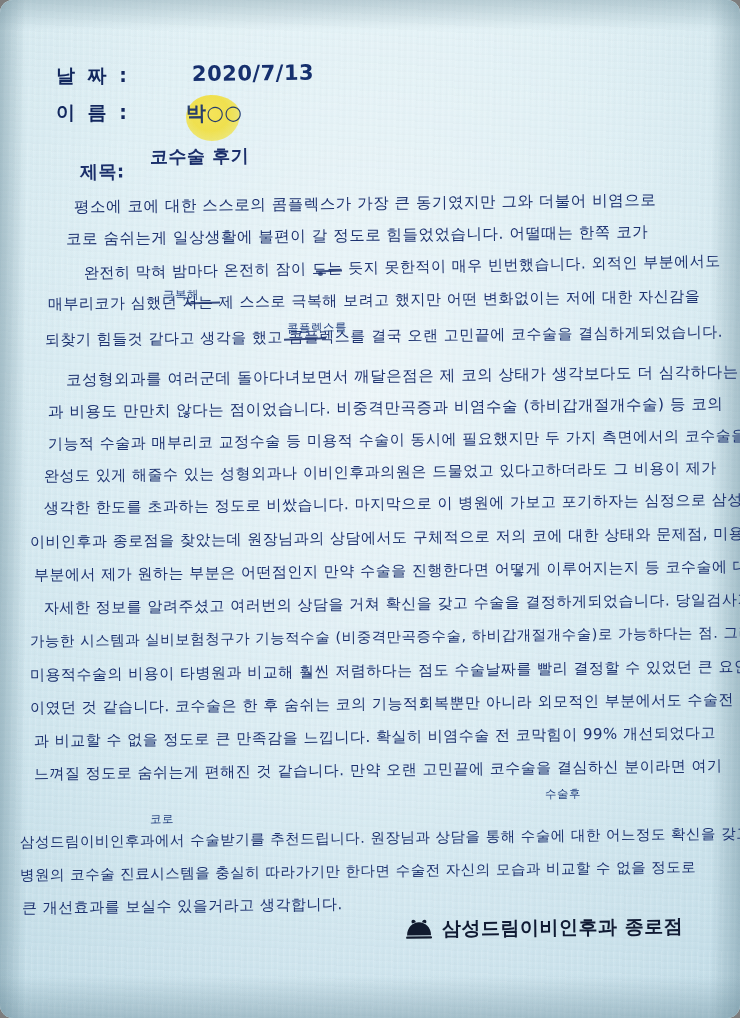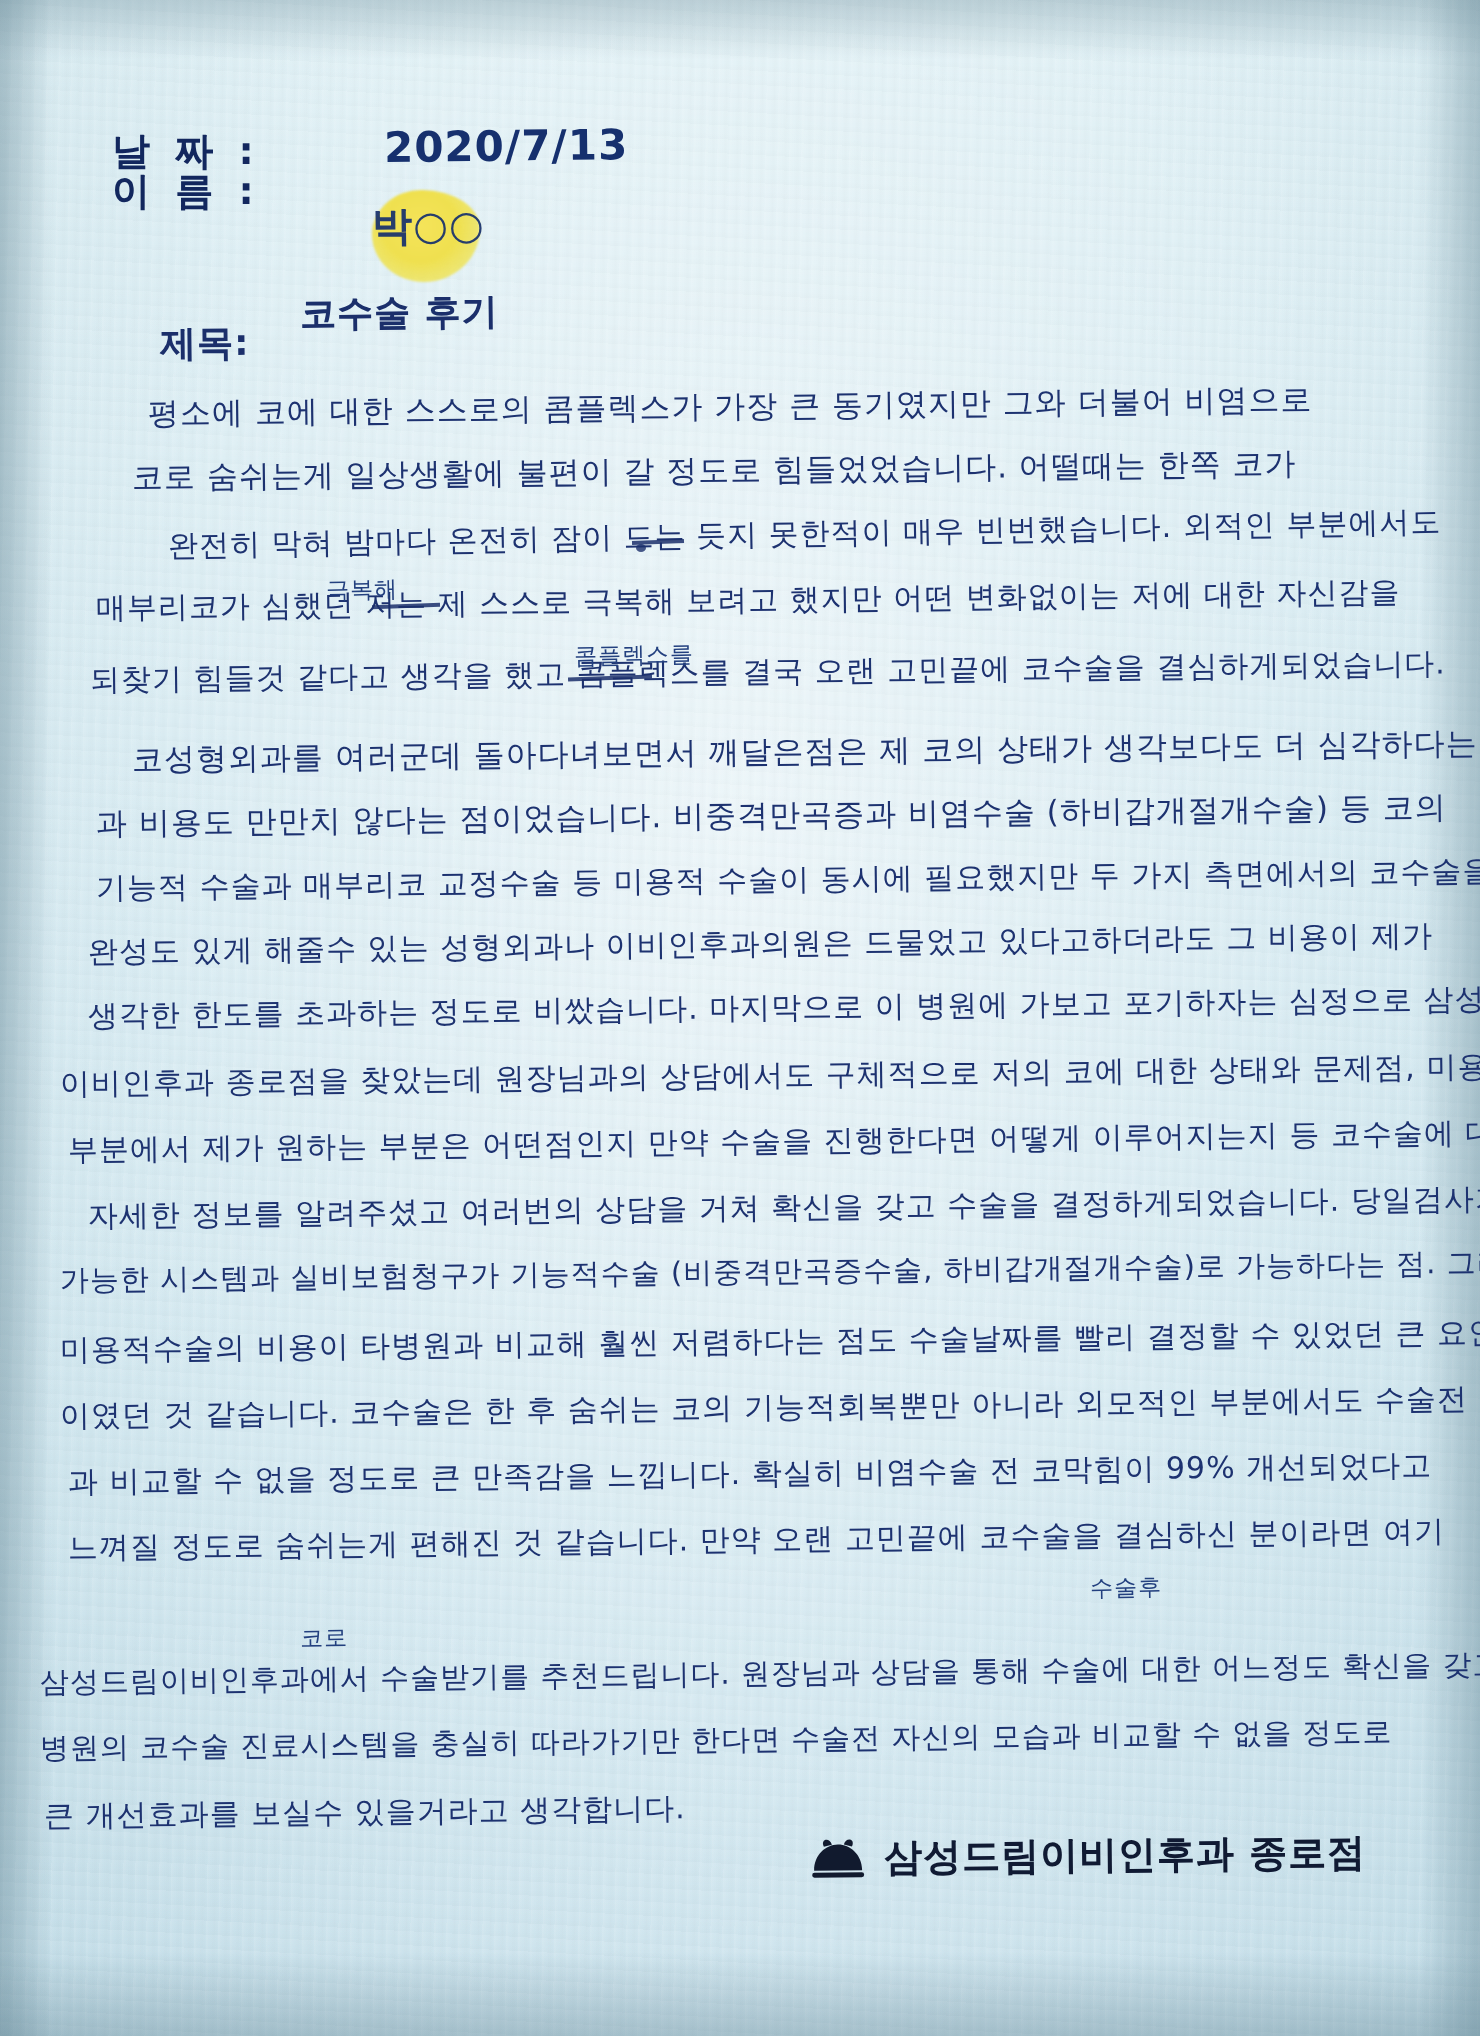--- a/index.html
+++ b/index.html
@@ -9,20 +9,21 @@
   }
   body {
     font-family: "DejaVu Sans", sans-serif;
   }
   .page {
     position: relative;
     width: 740px;
     height: 1018px;
     overflow: hidden;
     background: #d9ecf2;
+    border-radius: 13px;
   }
   
   .paper {
     position: absolute;
     left: 0; top: 0;
     width: 740px;
     height: 1018px;
     background:
       radial-gradient(ellipse at 50% 40%, rgba(255,255,255,0.55) 0%, rgba(255,255,255,0.10) 55%, rgba(150,190,205,0.22) 100%),
       linear-gradient(178deg, #dff0f5 0%, #d7ebf2 35%, #d2e8f0 70%, #cde4ee 100%);
@@ -155,21 +156,21 @@
   <div class="paper"></div>
   <div class="paper-noise"></div>
   <div class="edge-dark-top"></div>
   <div class="edge-dark-left"></div>
   <div class="edge-dark-right"></div>
   <div class="edge-dark-bottom"></div>
 
   <div class="hand hw-label sk0" style="left:56px; top:63px;">날 짜 :</div>
   <div class="hand hw-head sk1" style="left:192px; top:62px; font-size:21px;">2020/7/13</div>
 
-  <div class="hand hw-label sk0" style="left:56px; top:83px;text-align:right;">이 름 :</div>
+  <div class="hand hw-label sk0" style="left:56px; top:100px;text-align:right;">이 름 :</div>
   <div class="highlight-blob"></div>
   <div class="hand hw-head sk1" style="left:186px; top:100px; font-size:20px; opacity:0.92;">박○○</div>
 
   <div class="hand hw-title sk1" style="left:80px; top:160px;">제목:</div>
   <div class="hand hw-title sk1" style="left:150px; top:145px;">코수술 후기</div>
 
   <div class="hand hw-body sk1" style="left:74px; top:200px;">평소에 코에 대한 스스로의 콤플렉스가 가장 큰 동기였지만 그와 더불어 비염으로</div>
   <div class="hand hw-body sk1" style="left:66px; top:232px;">코로 숨쉬는게 일상생활에 불편이 갈 정도로 힘들었었습니다. 어떨때는 한쪽 코가</div>
   <div class="hand hw-body sk2" style="left:84px; top:266px; font-size:15px;">완전히 막혀 밤마다 온전히 잠이 드는 듯지 못한적이 매우 빈번했습니다. 외적인 부분에서도</div>
   <div class="hand hw-body sk1" style="left:48px; top:297px; font-size:15px;">매부리코가 심했던 저는 제 스스로 극복해 보려고 했지만 어떤 변화없이는 저에 대한 자신감을</div>

